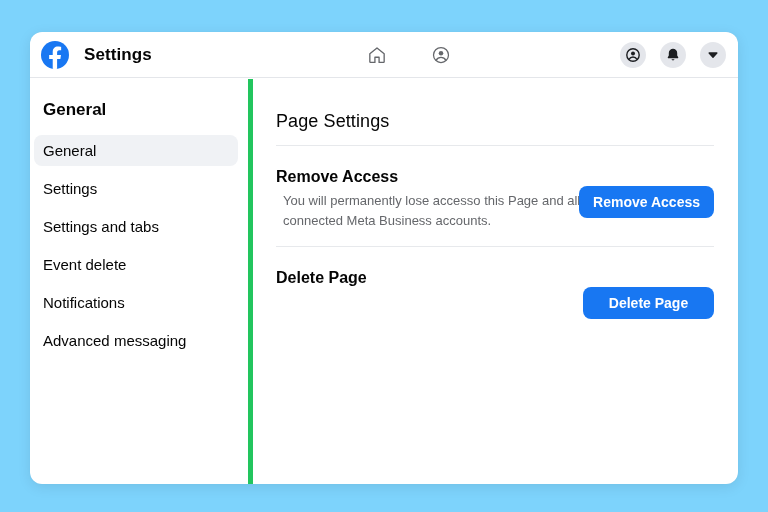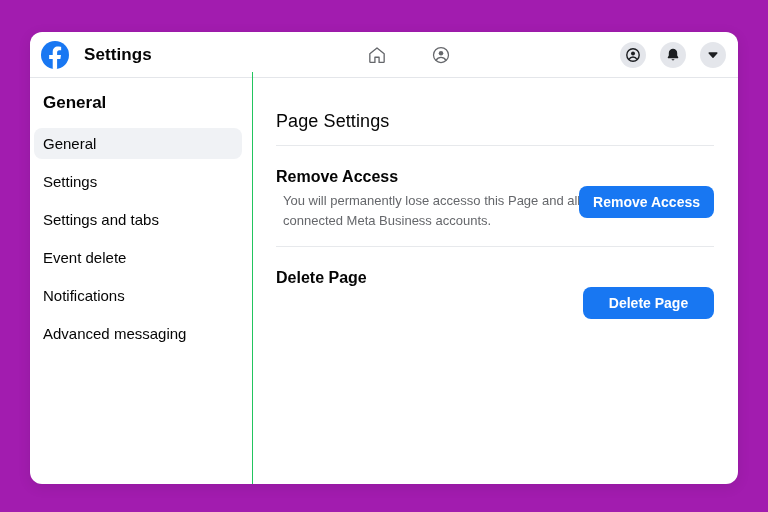--- a/index.html
+++ b/index.html
@@ -4,21 +4,21 @@
 <style>
   * { box-sizing: border-box; }
   html, body { margin: 0; padding: 0; }
   body {
     width: 768px; height: 512px; overflow: hidden;
     font-family: "Liberation Sans", "DejaVu Sans", sans-serif;
     -webkit-font-smoothing: antialiased;
   }
   .stage {
     position: relative; width: 768px; height: 512px;
-    background: #a21caf;
+    background: #7dd3fc;
     padding-left: 27px;
   }
   .card {
     position: absolute; left: 30px; top: 32px; width: 708px; height: 452px;
     background: #ffffff; border-radius: 12px;
     box-shadow: 0 3px 14px rgba(0,0,0,.09), 0 0 1px rgba(0,0,0,.05);
     overflow: hidden;
   }
   
   .header {
@@ -43,22 +43,22 @@
   }
   .circle-btn {
     width: 26px; height: 26px; border-radius: 50%;
     background: #e4e6eb; border: none; padding: 0;
     display: flex; align-items: center; justify-content: center;
     cursor: pointer;
   }
   .circle-btn svg { width: 16px; height: 16px; display: block; }
   
   .sidebar {
-    position: absolute; top: 40px; left: 0; bottom: 0; width: 223px;
-    border-right: 1px solid #22c55e;
+    position: absolute; top: 47px; left: 0; bottom: 0; width: 223px;
+    border-right: 5px solid #22c55e;
     padding: 20px 10px 0 4px;
   }
   .side-heading {
     font-size: 17px; font-weight: 700; color: #050505;
     margin: 0 0 14px 9px; line-height: 22px;
   }
   .side-item {
     height: 31px; display: flex; align-items: center;
     padding-left: 9px; margin-bottom: 7px; border-radius: 8px;
     font-size: 15px; color: #050505; cursor: pointer;

